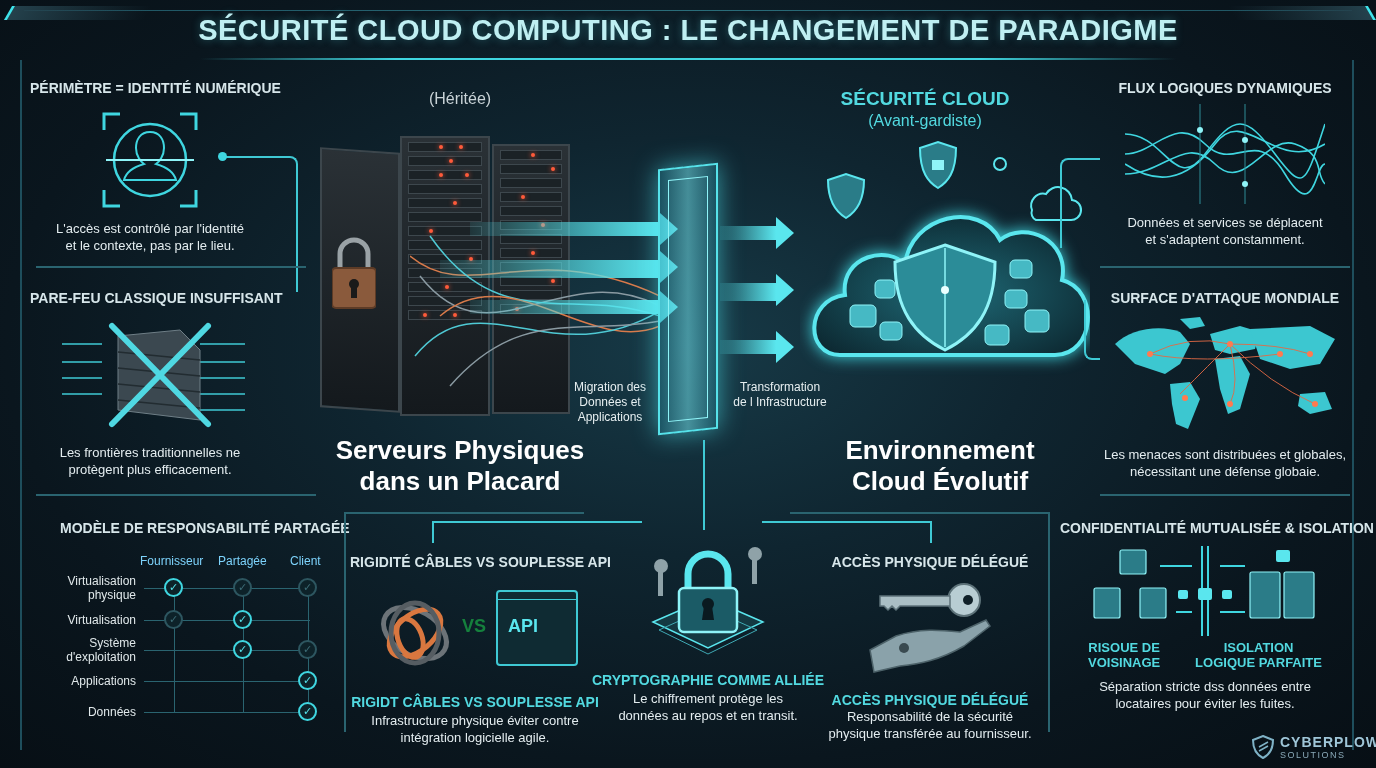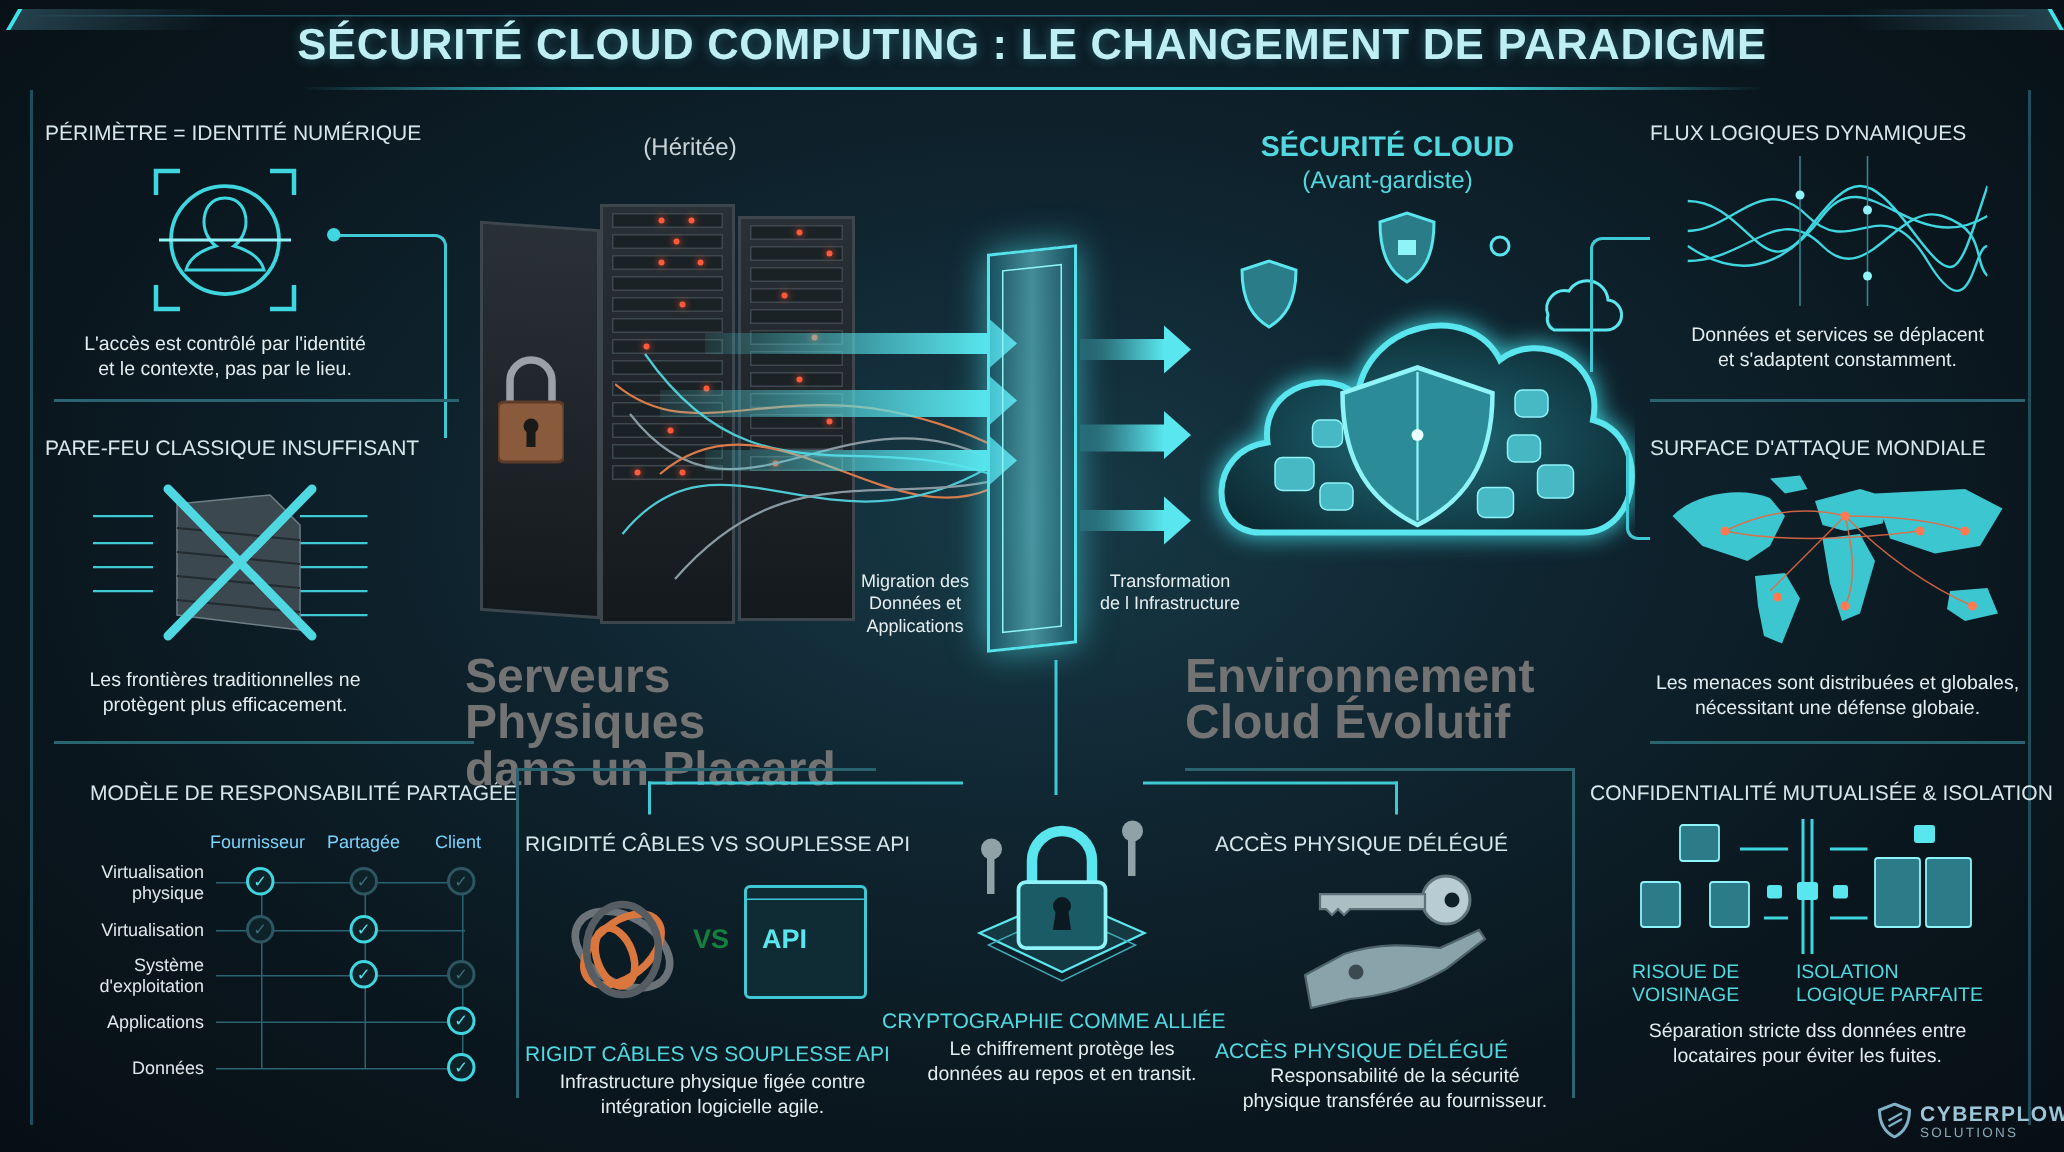--- a/index.html
+++ b/index.html
@@ -8,24 +8,24 @@
 background:radial-gradient(ellipse at 50% 45%,#173a47 0%,#0f2530 35%,#0a161e 70%,#070f15 100%)}
 .abs{position:absolute}
 .title{left:0;top:14px;width:1376px;text-align:center;font-size:29px;font-weight:bold;color:#bfeff2;letter-spacing:0.5px;
 text-shadow:0 0 8px rgba(80,220,230,.35)}
 .frame-top{left:24px;top:10px;width:1328px;height:1px;background:linear-gradient(90deg,#1e5260,#2a6d7a 50%,#1e5260)}
 .title-underline{left:200px;top:58px;width:976px;height:2px;background:linear-gradient(90deg,transparent,#3fd6e0 20%,#3fd6e0 80%,transparent)}
 .corner-tl{left:8px;top:6px;width:140px;height:14px;border-left:3px solid #3fe3ea;transform:skewX(-30deg);background:linear-gradient(90deg,#24414c,transparent)}
 .corner-tr{left:1232px;top:6px;width:140px;height:14px;border-right:3px solid #3fe3ea;transform:skewX(30deg);background:linear-gradient(270deg,#24414c,transparent)}
 .side-l{left:20px;top:60px;width:2px;height:690px;background:#1e4e5c}
 .side-r{left:1352px;top:60px;width:2px;height:690px;background:#1e4e5c}
-.h-sec{font-size:14px;font-weight:normal;color:#d7e6ea;white-space:nowrap}
+.h-sec{font-size:14px;font-weight:bold;color:#d7e6ea;text-align:center;white-space:nowrap}
 .h-cyan{color:#52d9e0}
 .desc{font-size:13px;color:#e3ecef;text-align:center;line-height:17px}
-.big{font-size:32px;font-weight:bold;color:#737373;text-align:left;line-height:31px}
+.big{font-size:26px;font-weight:bold;color:#ffffff;text-align:center;line-height:31px}
 .sub-h{font-size:19px;font-weight:bold;text-align:center;line-height:22px}
 .sub-h .p{font-size:16px;font-weight:normal}
 .small-lbl{font-size:12px;color:#e6eef0;text-align:center;line-height:15px}
 .line{background:#3fc9d4}
 .dim-line{background:#2a6470}
 
 .resp-col{font-size:12px;color:#7dd3fc}
 .resp-row{font-size:12px;color:#e0e8ea;text-align:right;line-height:14px}
 .chk{width:19px;height:19px;border-radius:50%;border:2px solid #3fd6e0;display:flex;align-items:center;justify-content:center;background:#0d2229;font-size:11px;color:#56e2ea;font-weight:bold}
 .chk.dim{border-color:#2d5660;color:#3d6c76}
@@ -314,21 +314,21 @@
       </g>
     </svg>
     <div class="abs" style="left:112px;top:34px;font-size:18px;font-weight:bold;color:#15803d">VS</div>
     <div class="abs" style="left:146px;top:8px;width:82px;height:76px;border:2px solid #3fc9d4;border-radius:4px;background:#0f2b33">
       <div style="height:8px;border-bottom:1px solid #3fc9d4"></div>
       <div style="position:absolute;left:10px;top:24px;font-size:18px;font-weight:bold;color:#5ae6ee">API</div>
     </div>
   </div>
   <div class="h-sec h-cyan" style="margin-top:12px">RIGIDT CÂBLES VS SOUPLESSE API</div>
   <div class="desc" style="margin-top:2px">
-    <div>Infrastructure physique figée contre</div>
+    <div>Infrastructure physique éviter contre</div>
     <div>intégration logicielle agile.</div>
   </div>
 </div>
 
 <div class="abs" style="left:588px;top:540px;width:240px">
   <svg style="display:block;margin:0 auto" width="150" height="130" viewBox="0 0 150 130">
     <path d="M20 82 L75 58 L130 82 L75 108 Z" fill="rgba(60,200,210,.15)" stroke="#5ae6ee" stroke-width="1.5"></path>
     <path d="M26 90 L75 68 L124 90 L75 114 Z" fill="none" stroke="#3fa9b4" stroke-width="1"></path>
     <path d="M55 50 V34 a20 20 0 0 1 40 0 V50" stroke="#5ae6ee" stroke-width="7" fill="none"></path>
     <rect x="46" y="48" width="58" height="44" rx="5" fill="#1b5b66" stroke="#8ff4f8" stroke-width="2.5"></rect>

